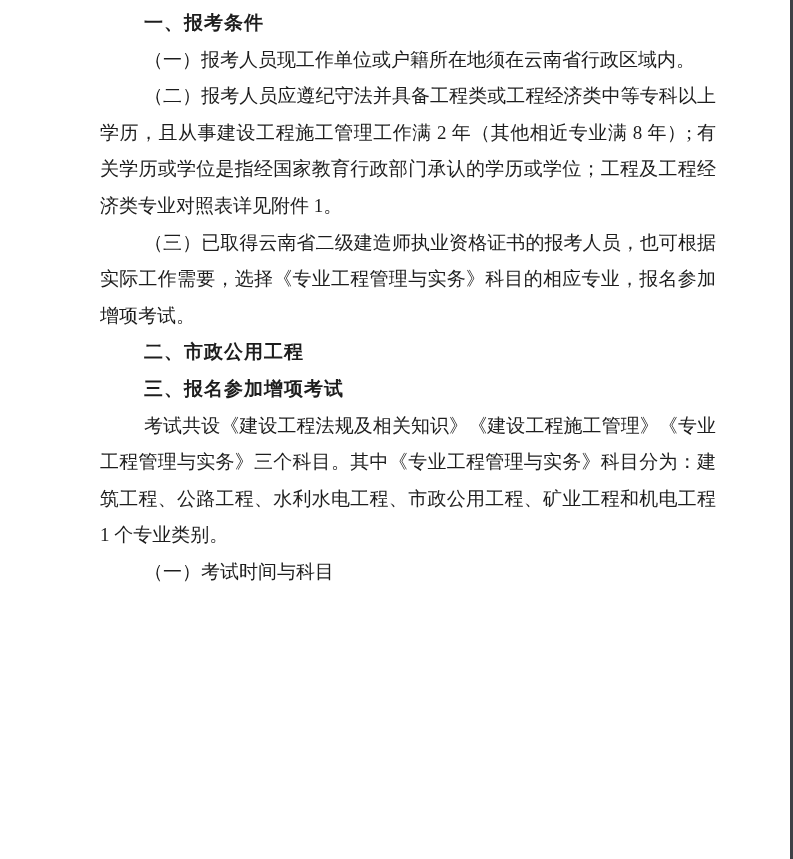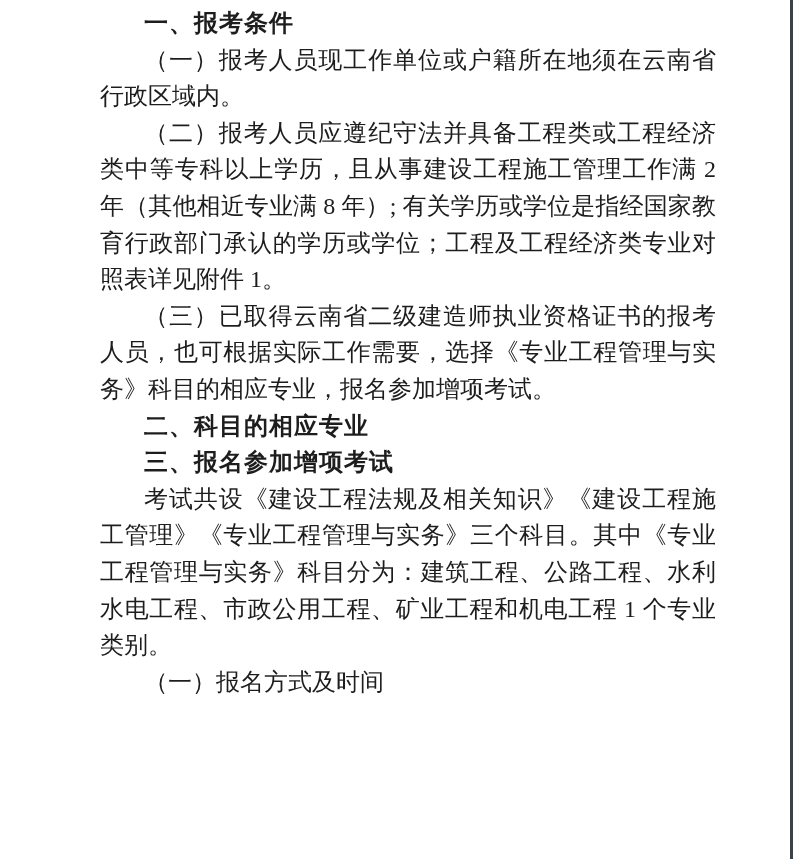--- a/index.html
+++ b/index.html
@@ -22,21 +22,21 @@
     top: 0;
     right: 0;
     width: 3px;
     height: 100%;
   }
   .doc {
     position: absolute;
     left: 100px;
     top: 5px;
     width: 616px;
-    font-size: 24px;
+    font-size: 19px;
     line-height: 36.6px;
     text-align: justify;
     text-justify: inter-character;
   }
   .doc p { margin: 0; padding: 0; }
   .para {
     text-indent: 44px;
     font-family: "Liberation Serif", "DejaVu Serif", serif;
   }
   .heading {
@@ -52,19 +52,19 @@
 </style>
 </head>
 <body style="background: rgb(255, 255, 255);">
 
 <div class="page">
   <div class="doc" id="doc-body" style="color: rgb(29, 29, 29);">
       <p class="heading">一、报考条件</p>
       <p class="para">（一）报考人员现工作单位或户籍所在地须在云南省行政区域内。</p>
       <p class="para">（二）报考人员应遵纪守法并具备工程类或工程经济类中等专科以上学历，且从事建设工程施工管理工作满 2 年（其他相近专业满 8 年）; 有关学历或学位是指经国家教育行政部门承认的学历或学位；工程及工程经济类专业对照表详见附件 1。</p>
       <p class="para">（三）已取得云南省二级建造师执业资格证书的报考人员，也可根据实际工作需要，选择《专业工程管理与实务》科目的相应专业，报名参加增项考试。</p>
-      <p class="heading">二、科目的相应专业</p>
+      <p class="heading">二、市政公用工程</p>
       <p class="heading">三、报名参加增项考试</p>
       <p class="para">考试共设《建设工程法规及相关知识》《建设工程施工管理》《专业工程管理与实务》三个科目。其中《专业工程管理与实务》科目分为：建筑工程、公路工程、水利水电工程、市政公用工程、矿业工程和机电工程 1 个专业类别。</p>
-      <p class="subheading">（一）报名方式及时间</p>
+      <p class="subheading">（一）考试时间与科目</p>
     </div>
   <div class="scan-edge-right" id="scan-edge" style="background: rgb(61, 65, 70);"></div>
 </div>
 
 </body></html>

